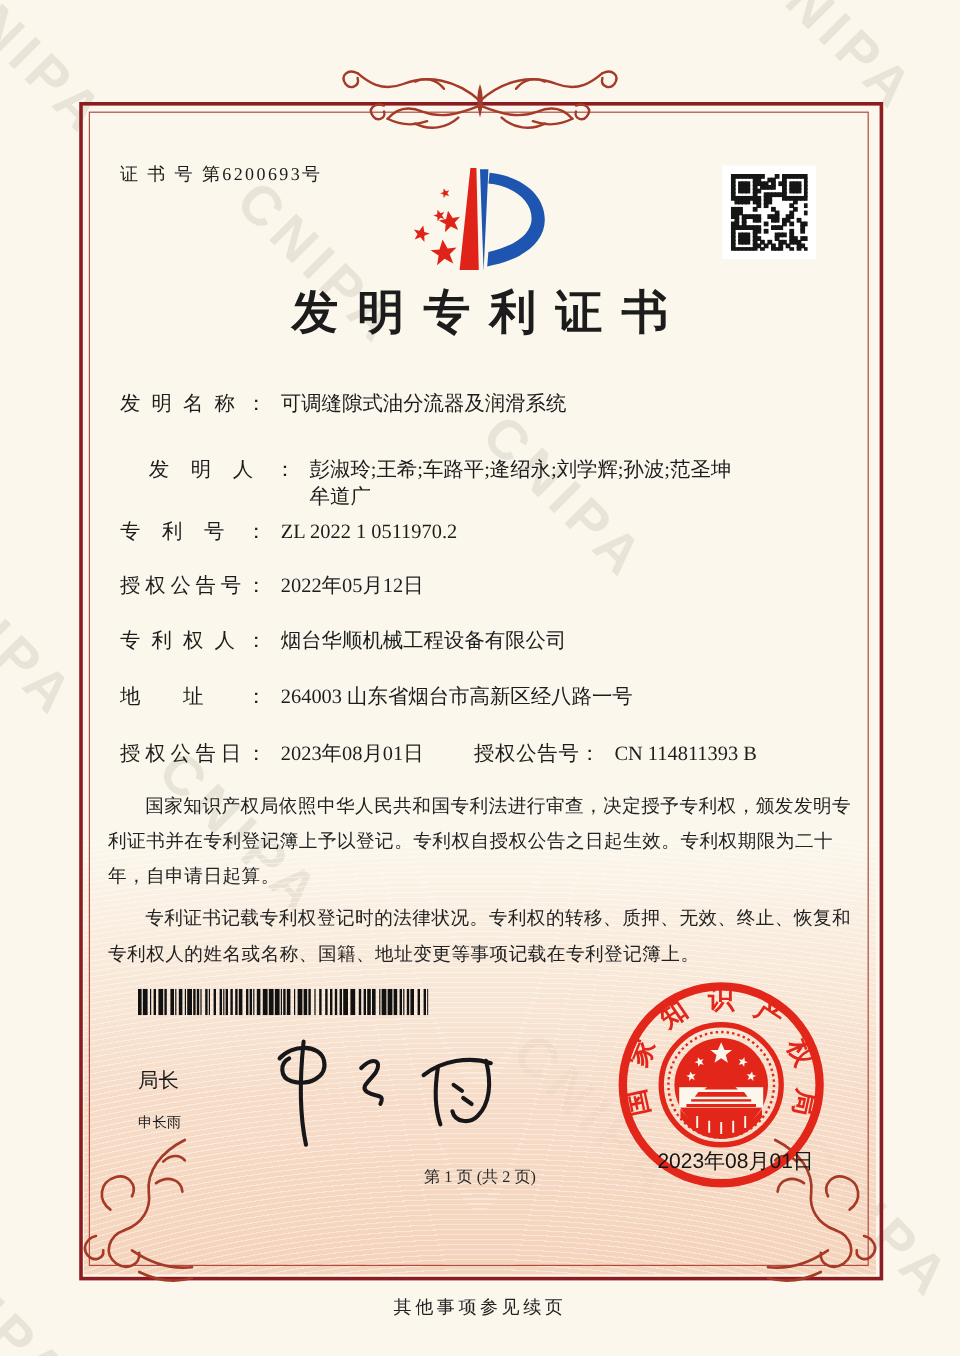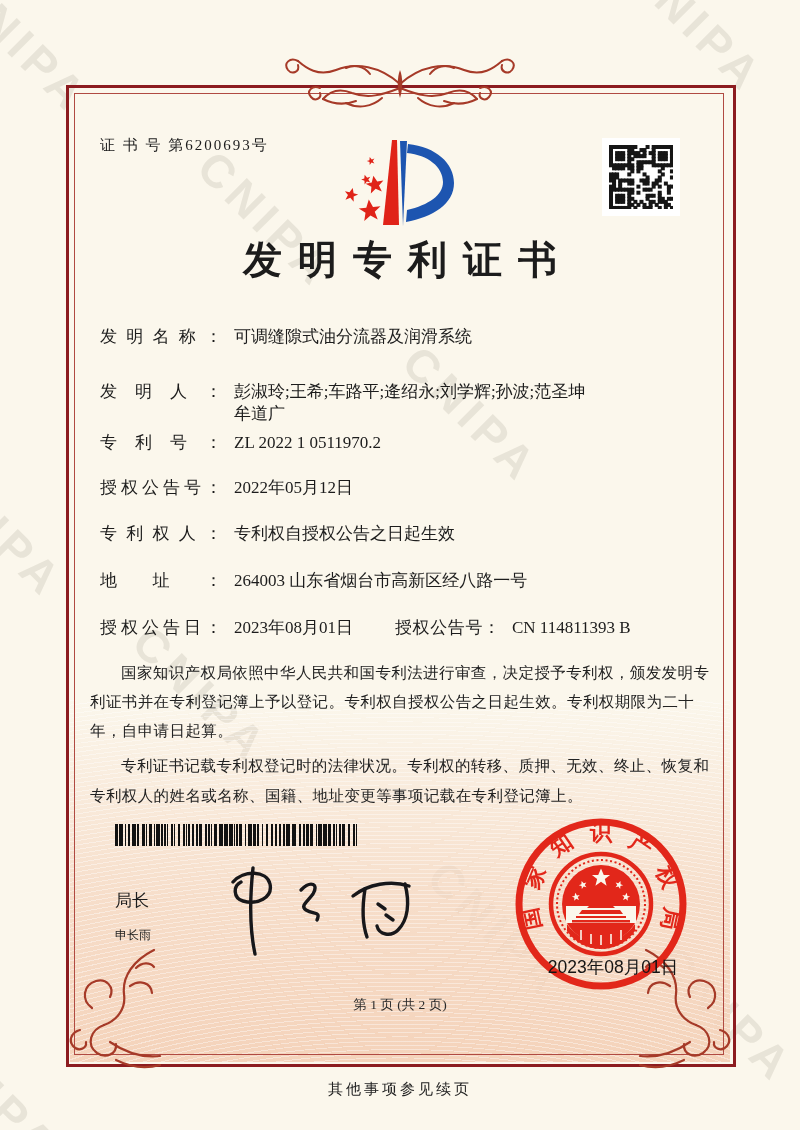--- a/index.html
+++ b/index.html
@@ -54,21 +54,21 @@
     font-size:15.5px;line-height:1.88;letter-spacing:0.4px;color:#222;}
   .body-text p{margin:0 0 6px 0;text-indent:2em;}
   
   .barcode{position:absolute;left:115px;top:824px;z-index:6;}
   .sig-title{position:absolute;left:115px;top:889px;z-index:6;
     font-family:"Liberation Sans","DejaVu Sans",sans-serif;font-size:17px;font-weight:500;}
   .sig-name{position:absolute;left:115px;top:927px;z-index:6;
     font-family:Liberation Serif, serif;font-size:12px;font-weight:500;}
   .signature{position:absolute;left:205px;top:858px;z-index:6;}
   .seal{position:absolute;left:506px;top:809px;z-index:7;}
-  .page-info{position:absolute;left:0;top:996px;width:800px;text-align:center;
+  .page-info{position:absolute;left:0;top:972px;width:800px;text-align:center;
     font-size:13.5px;z-index:6;color:#2a2a2a;}
   .continuation{position:absolute;left:0;top:1080px;width:800px;text-align:center;
     font-size:15px;letter-spacing:3px;z-index:5;color:#222;}
 </style>
 </head>
 <body>
 
 <div class="page">
 
   <div class="wm" style="left:-20px;top:-35px;">CNIPA</div>
@@ -365,34 +365,34 @@
         <rect x="60.95" y="60.95" width="4" height="4" fill="#161616"></rect>
       </svg>
   </div>
 
   <div class="title">发明专利证书</div>
 
   <div class="field" style="top:326px;">
     <span class="flabel">发明名称：</span><span class="fvalue">可调缝隙式油分流器及润滑系统</span>
   </div>
 
-  <div class="field" style="top:381px;">
+  <div class="field" style="top:381px;margin-left:24px;">
     <span class="flabel">发明人：</span><span class="fvalue"><span class="vline">彭淑玲;王希;车路平;逄绍永;刘学辉;孙波;范圣坤</span><span class="vline">牟道广</span></span>
   </div>
 
   <div class="field" style="top:432px;">
     <span class="flabel">专利号：</span><span class="fvalue">ZL 2022 1 0511970.2</span>
   </div>
 
   <div class="field" style="top:477px;">
     <span class="flabel">授权公告号：</span><span class="fvalue">2022年05月12日</span>
   </div>
 
   <div class="field" style="top:523px;">
-    <span class="flabel">专利权人：</span><span class="fvalue">专利权自授权公告之日起生效</span>
+    <span class="flabel">专利权人：</span><span class="fvalue">烟台华顺机械工程设备有限公司</span>
   </div>
 
   <div class="field" style="top:570px;">
     <span class="flabel">地址：</span><span class="fvalue">264003 山东省烟台市高新区经八路一号</span>
   </div>
 
   <div class="field" style="top:617px;">
     <span class="flabel">授权公告日：</span><span class="fvalue">2023年08月01日</span>
     <span class="pair2">
       <span class="flabel">授权公告号：</span><span class="fvalue">CN 114811393 B</span>

